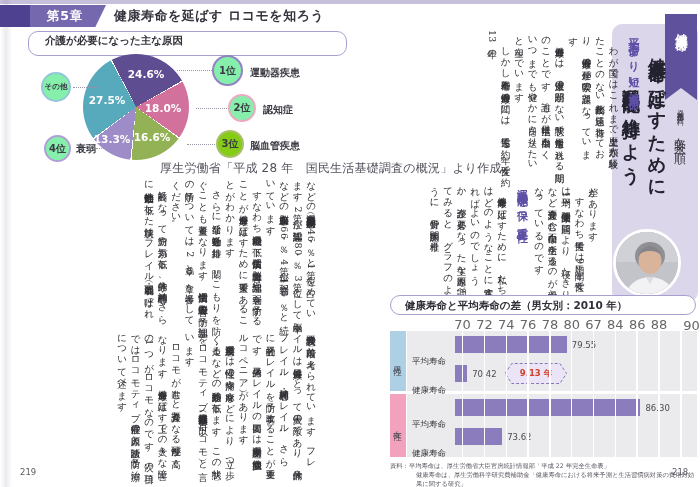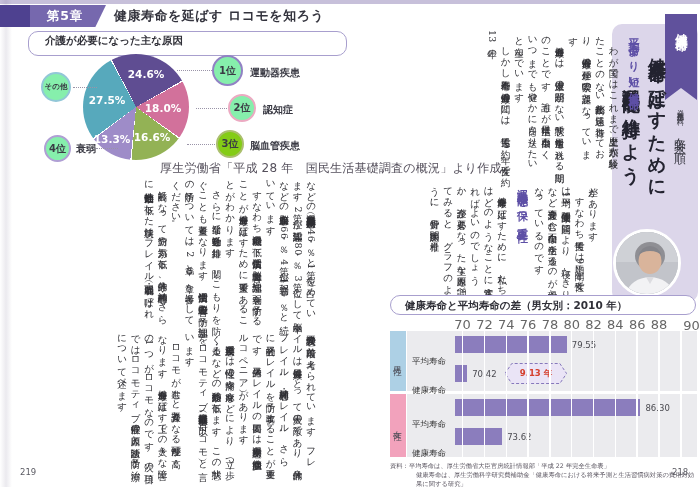--- a/index.html
+++ b/index.html
@@ -163,21 +163,21 @@
   </div>
 
   <div class="abs pill-box chart-hdr">健康寿命と平均寿命の差（男女別：2010 年）</div>
   <div class="abs axis-row">
       <span style="left: 72.6364px;">70</span>
       <span style="left: 94.4545px;">72</span>
       <span style="left: 116.273px;">74</span>
       <span style="left: 138.091px;">76</span>
       <span style="left: 159.909px;">78</span>
       <span style="left: 181.727px;">80</span>
-      <span style="left: 203.545px;">82</span>
+      <span style="left: 203.545px;">67</span>
       <span style="left: 225.364px;">84</span>
       <span style="left: 247.182px;">86</span>
       <span style="left: 269px;">88</span>
       <span style="left: 307px; padding-left: 28px;">90（歳）</span>
     </div>
 
   <div class="abs chart">
     <div class="abs strip" style="left:0;top:0;height:60px;background:#add0e5">
       <span>男性</span>
     </div>

